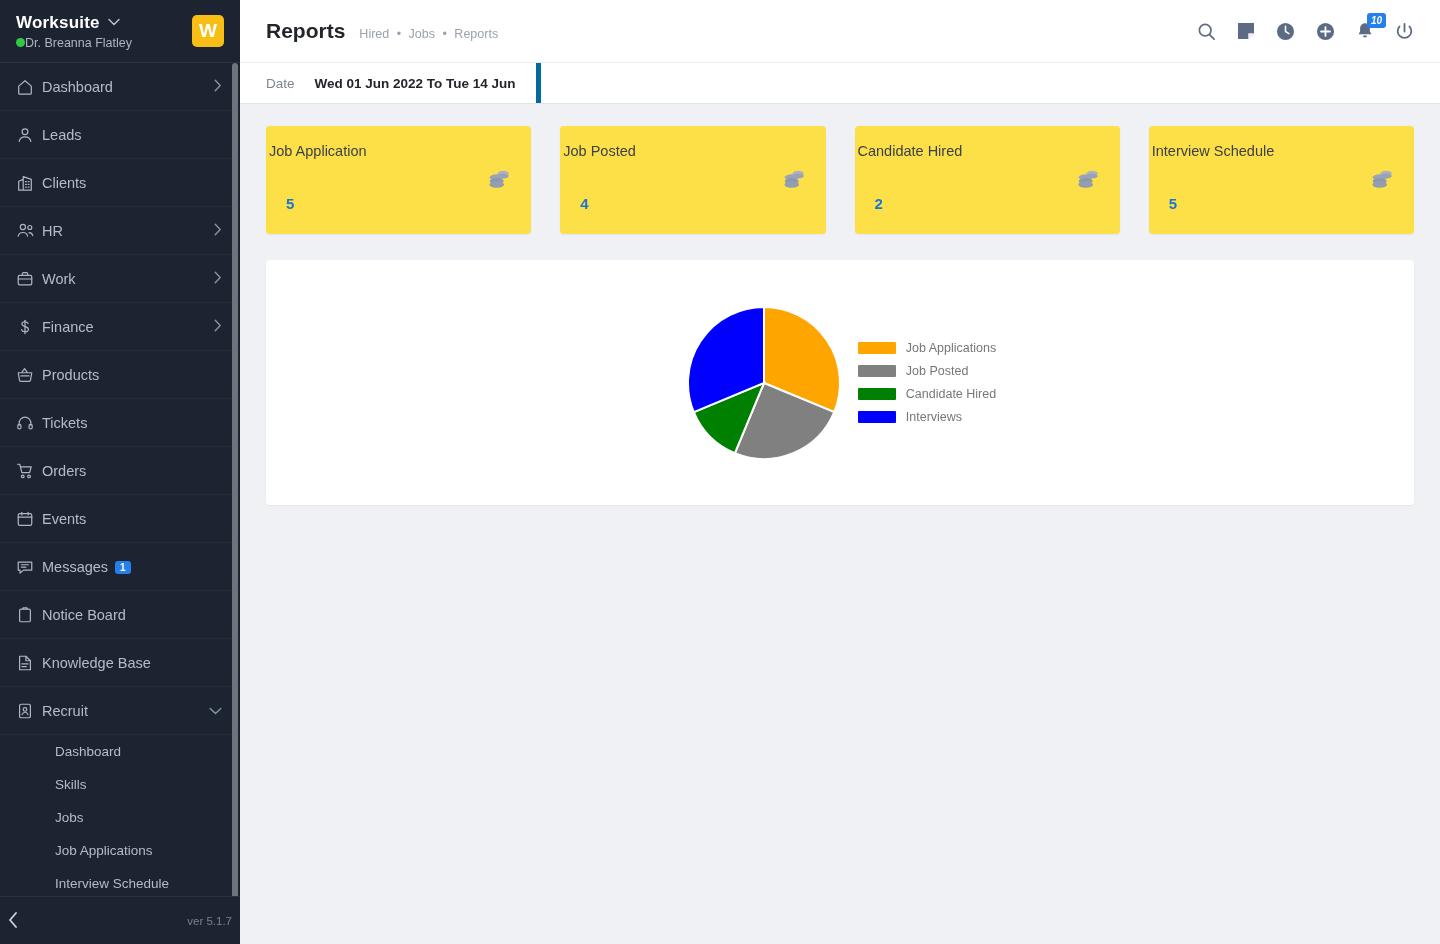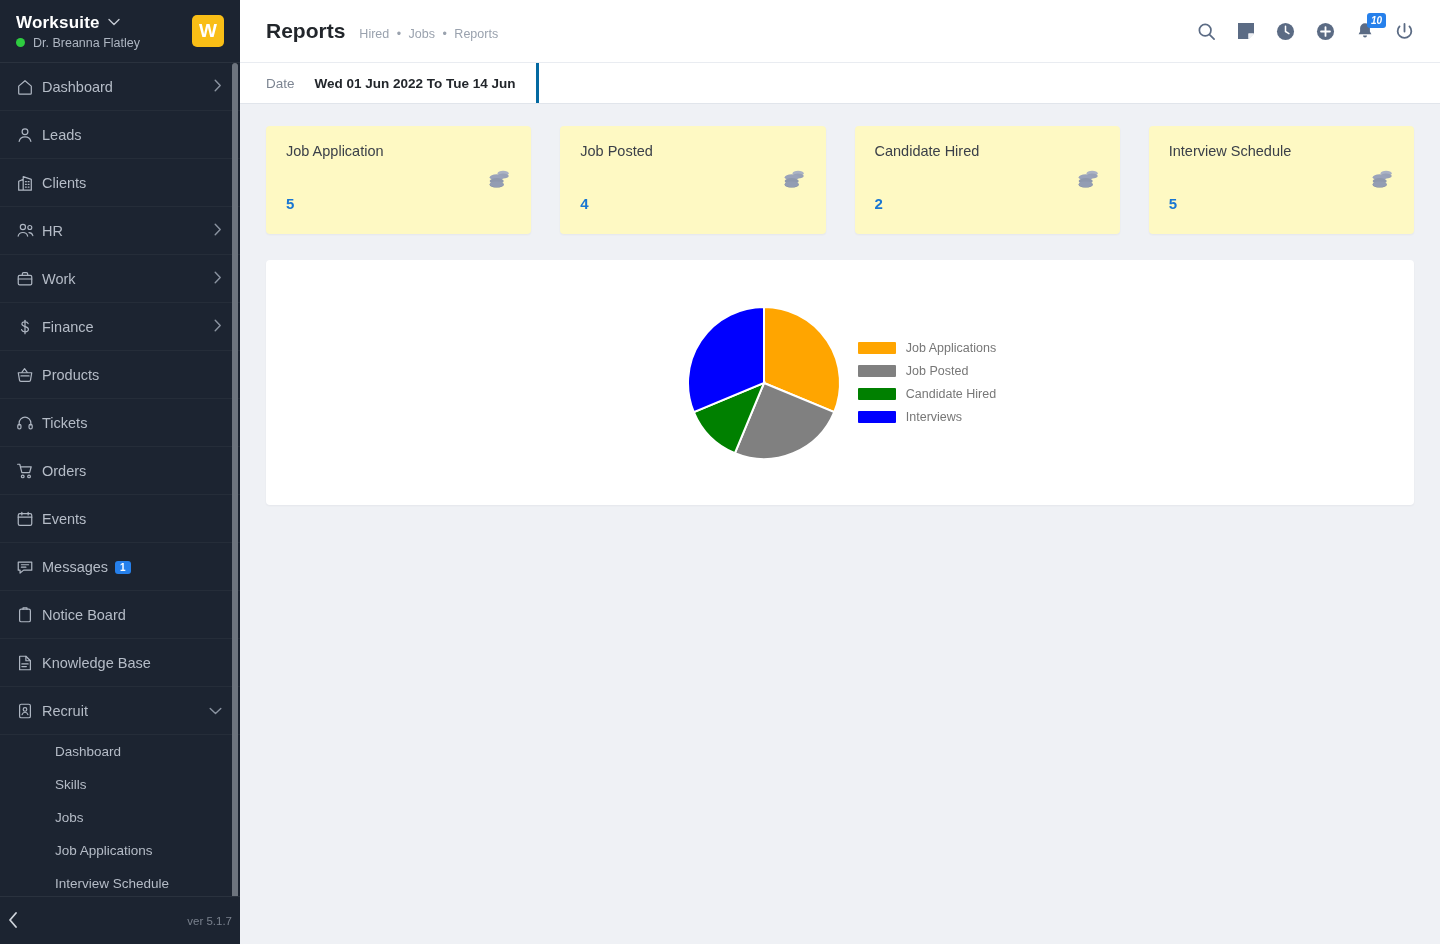--- a/index.html
+++ b/index.html
@@ -21,21 +21,21 @@
   }
   .sb-brand {
     height: 62px; padding: 0 16px;
     display: flex; align-items: center; justify-content: space-between;
     flex: 0 0 62px;
   }
   .sb-brand-left { display: flex; flex-direction: column; gap: 3px; }
   .sb-title-row { display: flex; align-items: center; gap: 8px; }
   .sb-title { color: #fff; font-size: 17px; font-weight: bold; letter-spacing: .2px; }
   .sb-caret { color: #c3c9d2; font-size: 11px; line-height: 1; }
-  .sb-user-row { display: flex; align-items: center; gap: 8px; }
+  .sb-user-row { display: flex; align-items: center; }
   .sb-dot { width: 9px; height: 9px; border-radius: 50%; background: #2ecc40; }
   .sb-user { color: #aeb6c2; font-size: 12.5px; }
   .sb-logo {
     width: 32px; height: 32px; border-radius: 5px;
     background: #f9be16; color: #fff;
     display: flex; align-items: center; justify-content: center;
     font-size: 19px; font-weight: bold;
   }
 
   .sb-scroll {
@@ -106,31 +106,31 @@
     border-radius: 3px; padding: 1px 4px; line-height: 1.3; font-style: italic;
   }
 
   .filterbar {
     height: 42px; flex: 0 0 42px; background: #fff;
     border-top: 1px solid #e9ecf1; border-bottom: 1px solid #e1e5eb;
     display: flex; align-items: stretch;
   }
   .filter-cell {
     display: flex; align-items: center; gap: 20px;
-    padding: 0 20px 0 26px; border-right: 3px solid #0369a1;
+    padding: 0 20px 0 26px; border-right: 5px solid #0369a1;
   }
   .filter-label { font-size: 13.5px; color: #7d8592; }
   .filter-value { font-size: 13.5px; color: #22262b; font-weight: bold; cursor: pointer; }
 
   .content { flex: 1 1 auto; padding: 22px 26px; overflow: hidden; }
 
   .cards { display: flex; gap: 29px; }
   .card {
-    flex: 1 1 0; background: #fef9c3; border-radius: 4px;
-    height: 108px; padding: 17px 20px;
+    flex: 1 1 0; background: #fde047; border-radius: 4px;
+    height: 108px; padding: 17px 3px;
     position: relative; box-shadow: 0 1px 2px rgba(30,40,60,.05);
     cursor: pointer;
   }
   .card-title { font-size: 14.5px; color: #3b4049; }
   .card-value { font-size: 15px; color: #1976d2; font-weight: bold; position: absolute; bottom: 22px; left: 20px; }
   .card-ico { position: absolute; right: 20px; top: 42px; color: #8e98ad; }
 
   .chart-card {
     margin-top: 26px; background: #fff; border-radius: 4px;
     height: 245px; box-shadow: 0 1px 2px rgba(30,40,60,.05);

